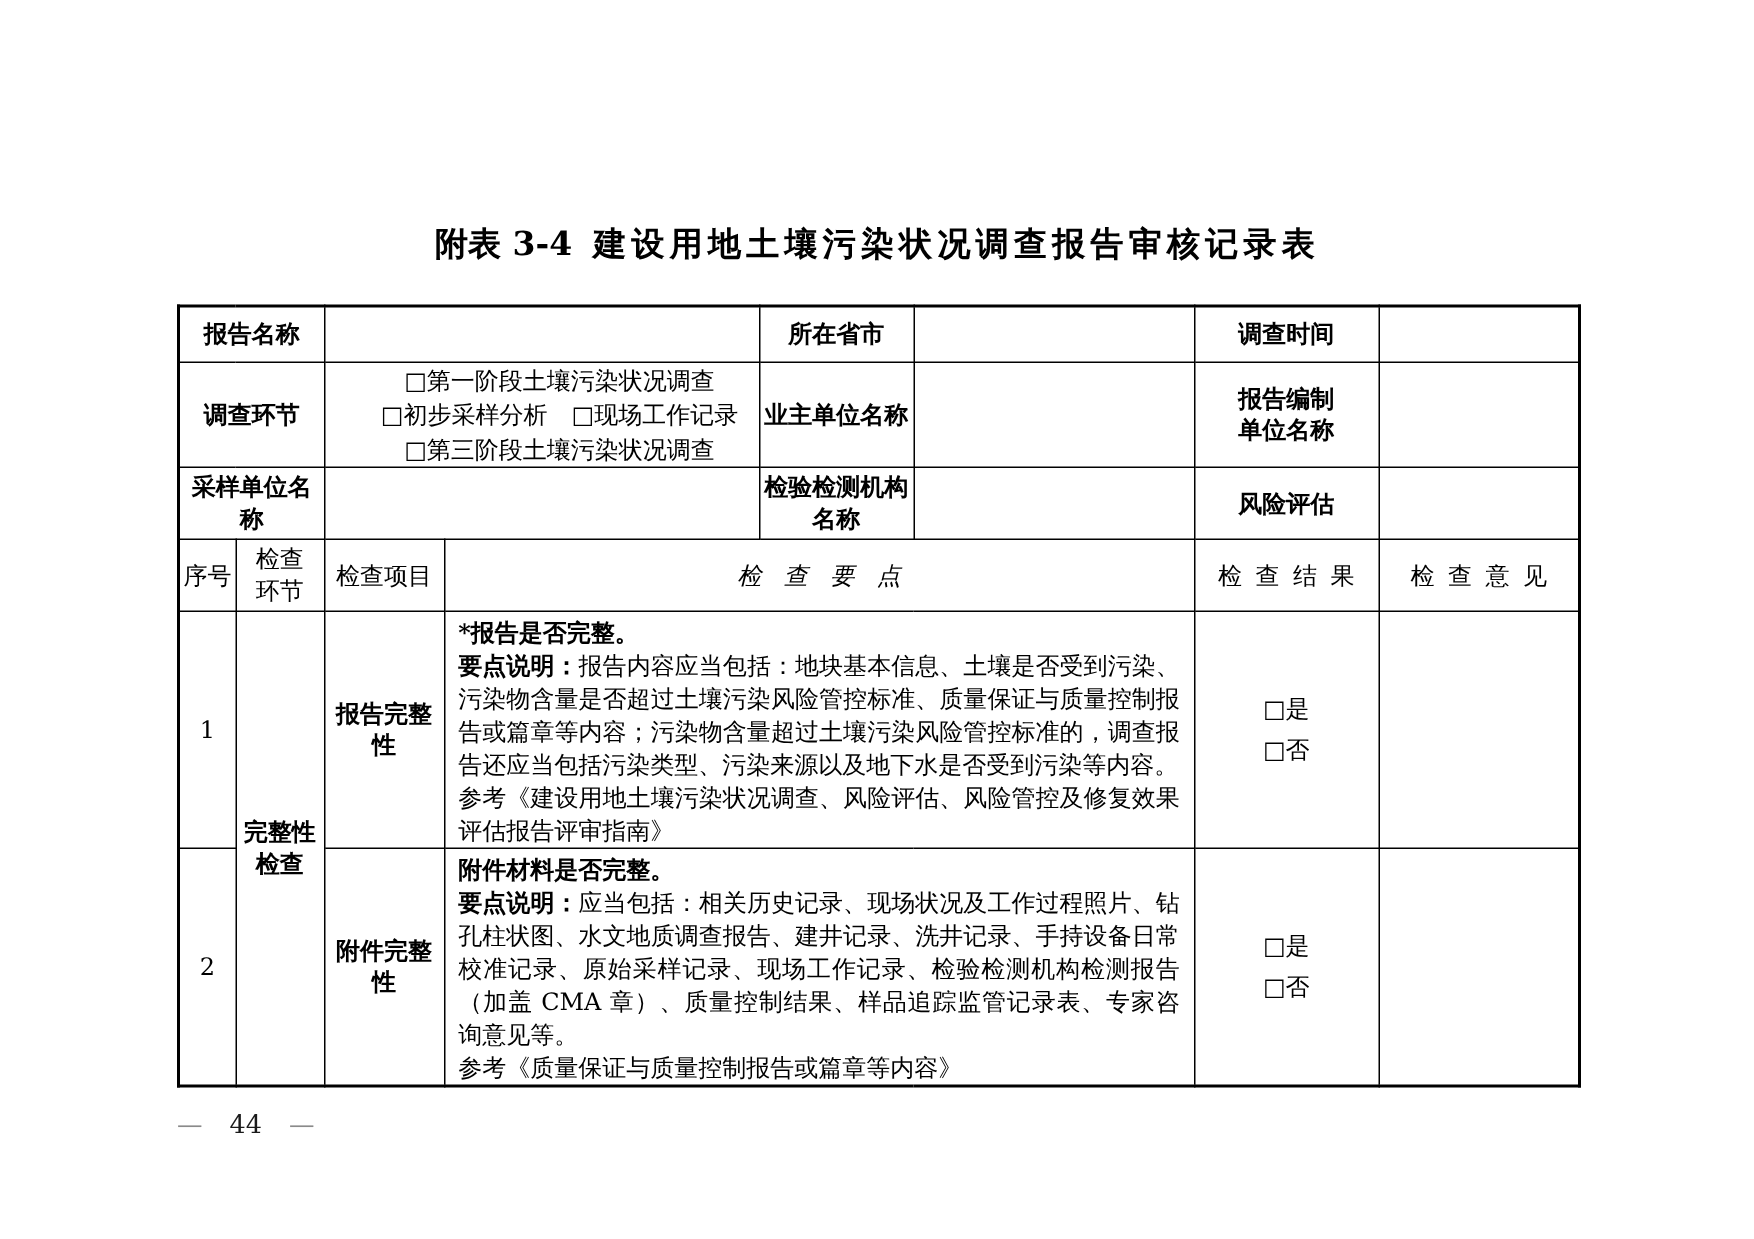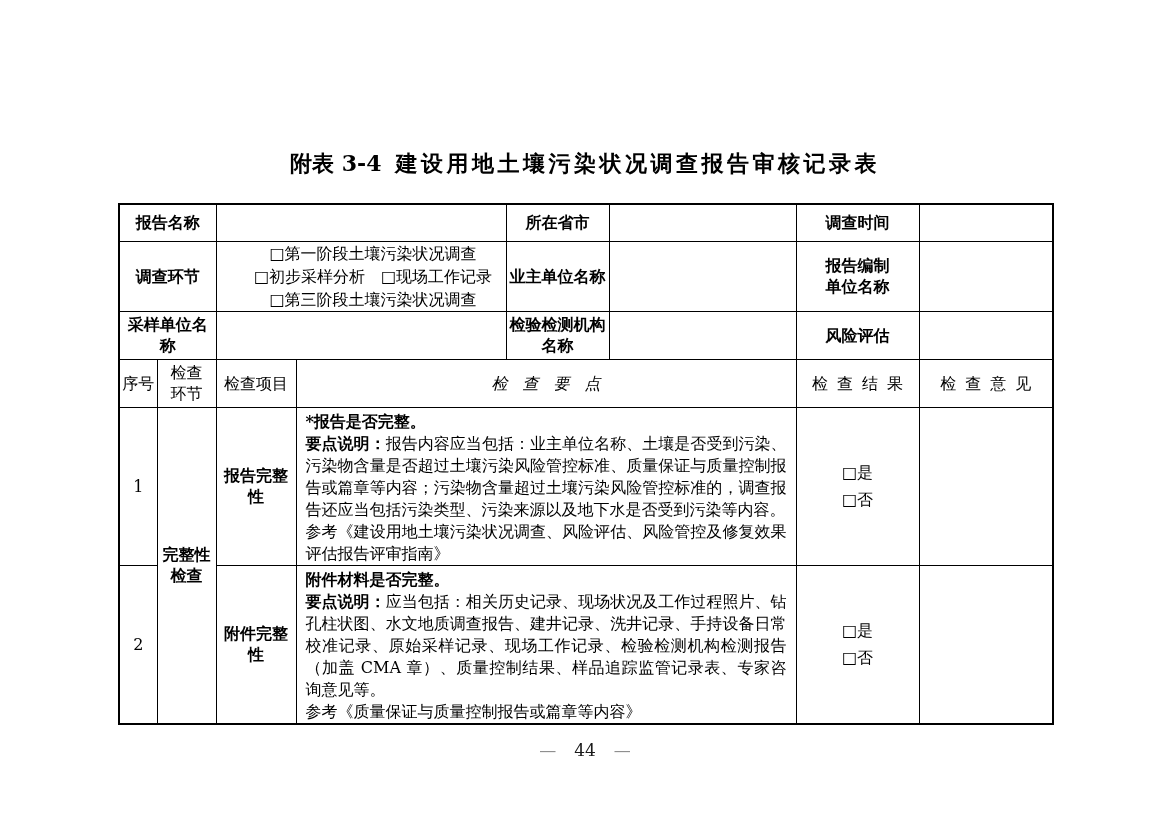--- a/index.html
+++ b/index.html
@@ -63,21 +63,21 @@
     text-align: justify;
     padding: 3px 9px 0 9px;
     font-size: 15px;
     line-height: 22px;
   }
   .b { font-weight: bold; }
   td.result { text-align: center; line-height: 27px; }
   .footer {
     position: absolute;
     top: 740px; left: 118px; width: 934px;
-    text-align: center;
+    text-align: left;
     font-size: 17px;
   }
   .footer .dash { color: #8a8a8a; }
   .footer .num { color: #1a1a1a; margin: 0 18px; }
 </style>
 </head>
 <body>
 
 <div class="page">
 
@@ -149,21 +149,21 @@
 
     <tr style="height:154px">
       <td class="seq">1</td>
       <td rowspan="2" class="lbl">
         <div>完整性</div>
         <div>检查</div>
       </td>
       <td class="lbl">报告完整性</td>
       <td colspan="3" class="points">
         <div class="q-line"><span class="b">*报告是否完整。</span></div>
-        <div class="note"><span class="b">要点说明：</span><span>报告内容应当包括：业主单位名称、土壤是否受到污染、污染物含量是否超过土壤污染风险管控标准、质量保证与质量控制报告或篇章等内容；污染物含量超过土壤污染风险管控标准的，调查报告还应当包括污染类型、污染来源以及地下水是否受到污染等内容。</span></div>
+        <div class="note"><span class="b">要点说明：</span><span>报告内容应当包括：地块基本信息、土壤是否受到污染、污染物含量是否超过土壤污染风险管控标准、质量保证与质量控制报告或篇章等内容；污染物含量超过土壤污染风险管控标准的，调查报告还应当包括污染类型、污染来源以及地下水是否受到污染等内容。</span></div>
         <div class="ref">参考《建设用地土壤污染状况调查、风险评估、风险管控及修复效果评估报告评审指南》</div>
       </td>
       <td class="result">
         <div>□是</div>
         <div>□否</div>
       </td>
       <td class="blank-val"></td>
     </tr>
 
     <tr style="height:142px">

